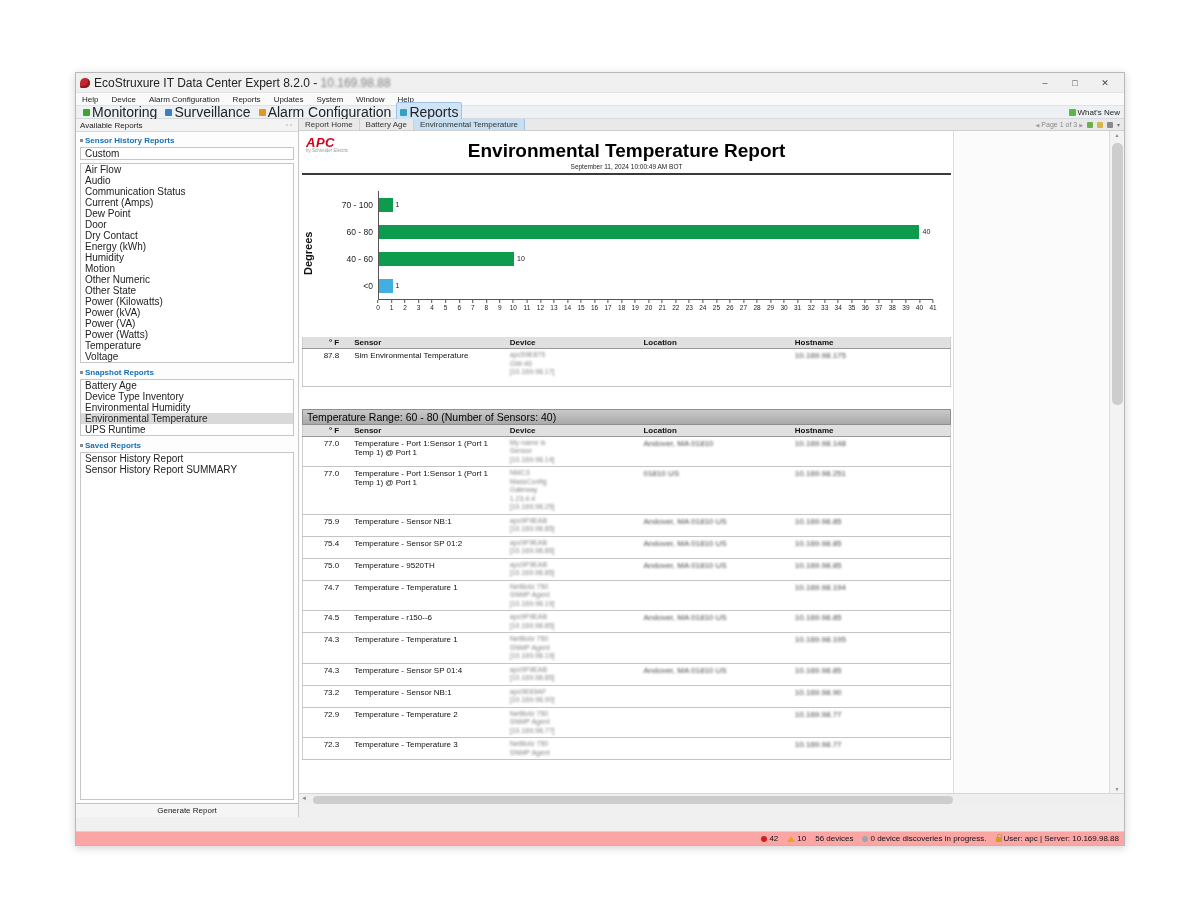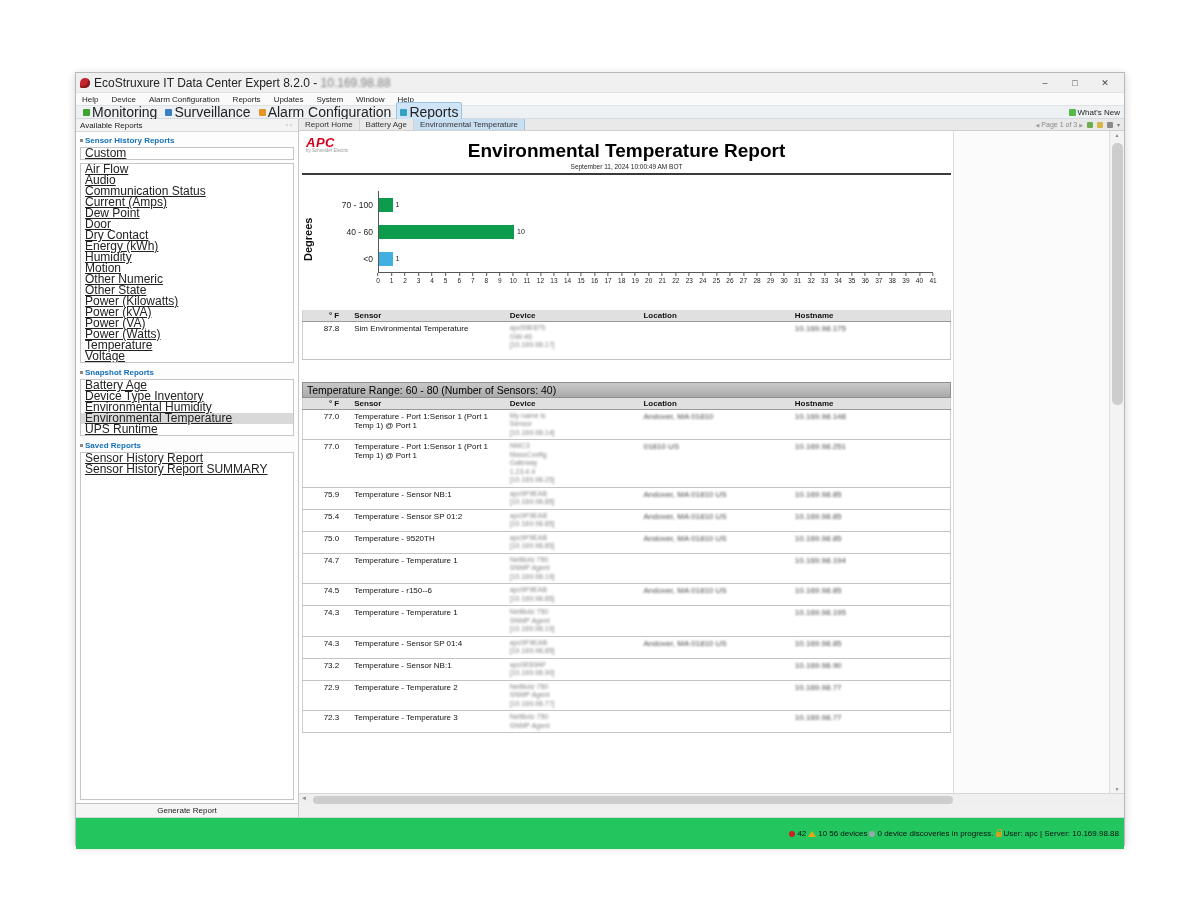--- a/index.html
+++ b/index.html
@@ -30,21 +30,21 @@
   .main{flex:none;height:698px;display:flex;background:#a16207;}
   .sidebar{width:223px;flex:none;background:#fdfdfd;border-right:1px solid #c9c9c9;display:flex;flex-direction:column;}
   .side-header{height:13px;background:#f3f3f3;border-bottom:1px solid #d8d8d8;font-size:8px;color:#222;
                display:flex;align-items:center;padding:0 4px;flex:none;}
   .side-hdr-icons{margin-left:auto;font-size:6px;color:#999;letter-spacing:2px;}
   .side-scroll{flex:1;overflow:hidden;padding:2px 3px 0 3px;display:flex;flex-direction:column;}
   .section-title{font-size:8px;font-weight:bold;color:#1470b8;padding:2px 1px 2px 6px;position:relative;flex:none;}
   .section-title:before{content:"";position:absolute;left:1px;top:5px;width:3px;height:3px;background:#8a8a8a;}
   .listbox{border:1px solid #c6c6c6;background:#fff;margin:0 1px 3px 1px;overflow:hidden;flex:none;}
   .listbox.fill{flex:1;}
-  .litem{font-size:12px;color:#222;line-height:11px;padding:0 4px;white-space:nowrap;text-decoration:underline;}
+  .litem{font-size:10px;color:#222;line-height:11px;padding:0 4px;white-space:nowrap;}
   .litem.selected{background:#d9d9d9;}
   .generate{height:14px;flex:none;border-top:1px solid #c2c2c2;background:#f5f5f5;font-size:8px;color:#222;
             text-align:center;line-height:13px;cursor:default;}
   
   .content{flex:1;display:flex;flex-direction:column;background:#f0f0f0;min-width:0;}
   .tabbar{height:12px;background:#e9e9e9;border-bottom:1px solid #cfcfcf;display:flex;align-items:stretch;flex:none;}
   .tab{font-size:8px;color:#333;padding:1px 6px;border-right:1px solid #d2d2d2;display:flex;align-items:center;}
   .tab.active{background:#c8dff2;border-right:1px solid #9dc3e4;}
   .tab-right{margin-left:auto;display:flex;align-items:center;gap:4px;padding-right:4px;}
   .pager{font-size:7px;color:#8a8a8a;filter:blur(.4px);}
@@ -95,22 +95,22 @@
   .rtable th{background:#e0e0e0;font-size:8px;font-weight:bold;color:#111;text-align:left;padding:1px 3px;
              border-bottom:1px solid #9a9a9a;}
   .rtable th.fcol{text-align:right;padding-right:12px;}
   .rtable td{font-size:8px;color:#111;vertical-align:top;padding:2px 3px;border-bottom:1px solid #c4c4c4;}
   .rtable td.fcol{text-align:right;padding-right:12px;}
   .rtable tr.pad td{padding-bottom:9px;}
   .dev{font-size:7px;line-height:8.5px;}
   .blur{filter:blur(1.2px);color:#666;opacity:.8;}
   
   .below{flex:1;background:#f0f0f0;}
-  .statusbar{height:32px;flex:none;background:#22c55e;border-top:1px solid #d5d5d5;display:flex;align-items:center;
-             justify-content:flex-end;gap:2px;padding:0 5px;font-size:8px;color:#111;}
+  .statusbar{height:14px;flex:none;background:#fca5a5;border-top:1px solid #d5d5d5;display:flex;align-items:center;
+             justify-content:flex-end;gap:9px;padding:0 5px;font-size:8px;color:#111;}
   .sb-item{display:inline-flex;align-items:center;gap:2px;white-space:nowrap;}
   .dot{width:6px;height:6px;border-radius:50%;display:inline-block;}
   .dot.red{background:#cc2222;}
   .dot.gray{background:#9aa7b0;}
   .tri{width:0;height:0;border-left:4px solid transparent;border-right:4px solid transparent;
        border-bottom:6px solid #e6a817;display:inline-block;}
   .lock{width:6px;height:5px;background:#c9a227;border-radius:1px;position:relative;display:inline-block;margin-top:2px;}
   .lock:before{content:"";position:absolute;top:-3px;left:1px;width:3px;height:3px;border:1px solid #c9a227;
                border-bottom:none;border-radius:2px 2px 0 0;}
 </style>
@@ -249,20 +249,25 @@
               <div class="chart">
                 <div class="ylab">Degrees</div>
                 <div class="cbody">
                   <div class="cbars" id="chartRows">
                       <div class="crow">
                         <span class="clab">70 - 100</span>
                         <div class="cbar" style="width: 2.43902%; background: rgb(13, 155, 77);"></div>
                         <span class="cval">1</span>
                       </div>
                       <div class="crow">
+                        <span class="clab">60 - 80</span>
+                        <div class="cbar" style="width: 97.561%; background: rgb(13, 155, 77);"></div>
+                        <span class="cval">40</span>
+                      </div>
+                      <div class="crow">
                         <span class="clab">40 - 60</span>
                         <div class="cbar" style="width: 24.3902%; background: rgb(13, 155, 77);"></div>
                         <span class="cval">10</span>
                       </div>
                       <div class="crow">
                         <span class="clab">&lt;0</span>
                         <div class="cbar" style="width: 2.43902%; background: rgb(65, 176, 224);"></div>
                         <span class="cval">1</span>
                       </div>
                     </div>

